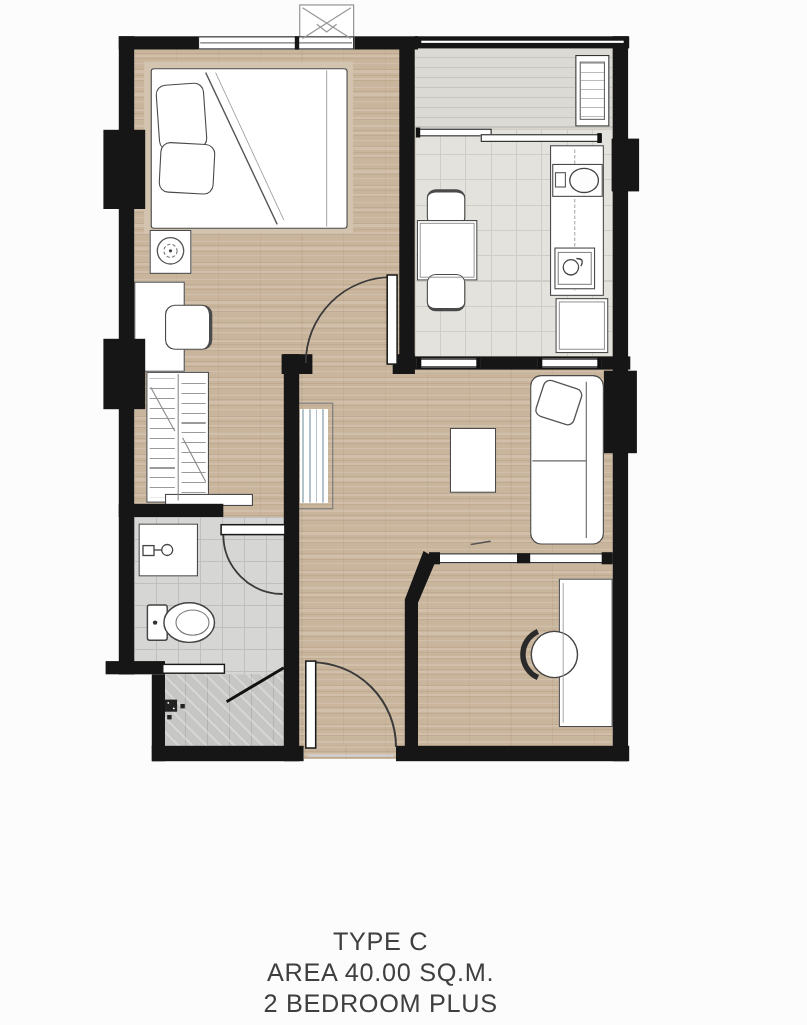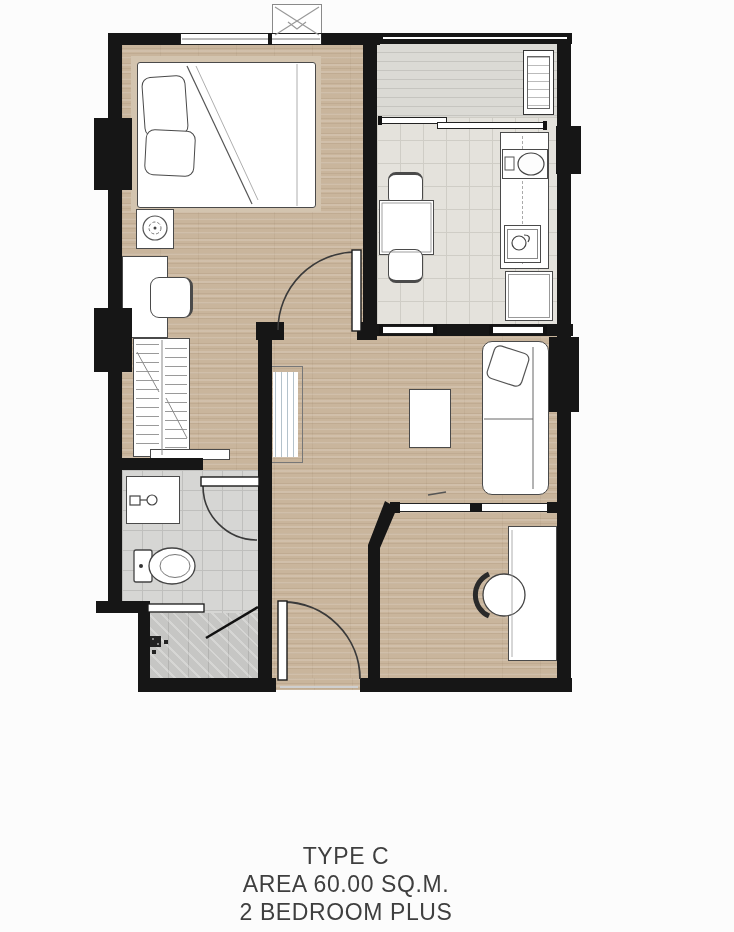--- a/index.html
+++ b/index.html
@@ -211,16 +211,16 @@
           <rect x="543" y="325" width="4" height="10"></rect>
         <rect x="378" y="116" width="4" height="9"></rect>
           <rect x="543" y="121" width="4" height="9"></rect>
       </g>
       <line x1="428" y1="495" x2="446" y2="492" stroke="#555" stroke-width="1.5"></line>
     </svg>
   </div>
 
   <div class="caption">
     <div>TYPE C</div>
-    <div>AREA 60.00 SQ.M.</div>
+    <div>AREA 40.00 SQ.M.</div>
     <div>2 BEDROOM PLUS</div>
   </div>
 </div>
 
 </body></html>

